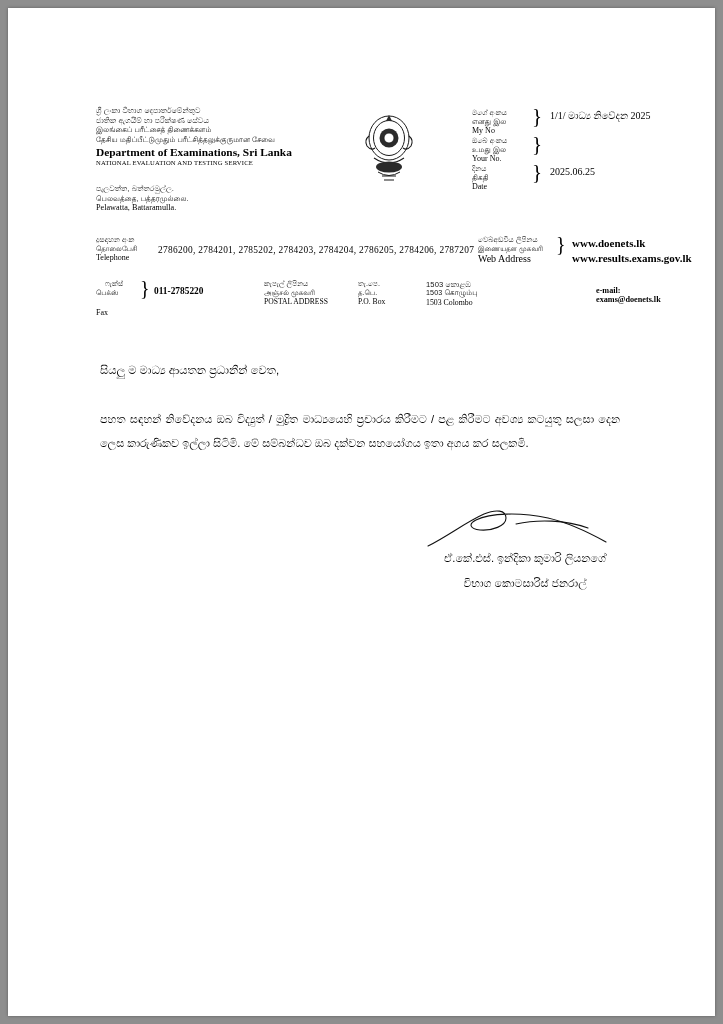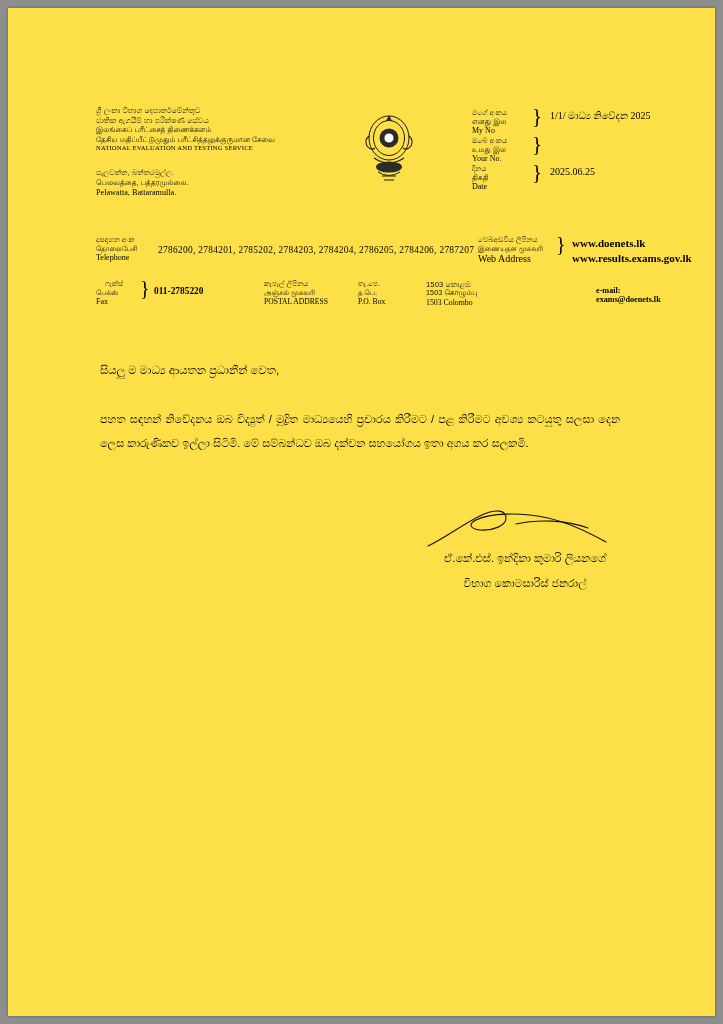--- a/index.html
+++ b/index.html
@@ -12,21 +12,21 @@
     height: 1024px;
     font-family: "Liberation Serif", serif;
     overflow: hidden;
   }
   .page {
     position: absolute;
     left: 8px;
     top: 8px;
     width: 707px;
     height: 1008px;
-    background: #fde047;
+    background: #ffffff;
     box-shadow: 0 0 3px rgba(0,0,0,0.35);
     overflow: hidden;
   }
   .sheet {
     position: absolute;
     left: 0; top: 0;
     width: 707px;
     height: 1008px;
   }
 
@@ -187,21 +187,21 @@
   }
 
   .fax-label {
     position: absolute;
     left: 0; top: 44px;
     width: 48px;
     line-height: 1.22;
   }
   .fax-label .sin { font-size: 7.2px; padding-left: 9px; }
   .fax-label .tam { font-size: 6.9px; }
-  .fax-label .en { font-family: "Liberation Serif", serif; font-size: 8px; }
+  .fax-label .en { font-family: "Liberation Serif", serif; font-size: 8px; margin-top: 11px; }
   .fax-brace {
     position: absolute;
     left: 44px;
     top: 42px;
     font-size: 20px;
     line-height: 1;
   }
   .fax-val {
     position: absolute;
     left: 58px;
@@ -295,20 +295,21 @@
 <div class="page">
   <div class="sheet">
 
     <div class="lh">
 
       <div class="lh-left">
         <div class="sin">ශ්‍රී ලංකා විභාග දෙපාර්තමේන්තුව</div>
         <div class="sin">ජාතික ඇගයීම් හා පරීක්ෂණ සේවය</div>
         <div class="tam">இலங்கைப் பரீட்சைத் திணைக்களம்</div>
         <div class="tam">தேசிய மதிப்பீட்டுமுதும் பரீட்சித்தலுக்குருமான சேவை</div>
+        <div class="dept-en">Department of Examinations, Sri Lanka</div>
         <div class="dept-sub">NATIONAL EVALUATION AND TESTING SERVICE</div>
         <div class="addr">
           <div class="sin">පැලවත්ත, බත්තරමුල්ල.</div>
           <div class="tam">பெலவத்தை, பத்தரமுல்லை.</div>
           <div class="addr-en">Pelawatta, Battaramulla.</div>
         </div>
       </div>
 
       <div class="crest">
         <svg width="62" height="78" viewBox="0 0 62 78" xmlns="http://www.w3.org/2000/svg">

